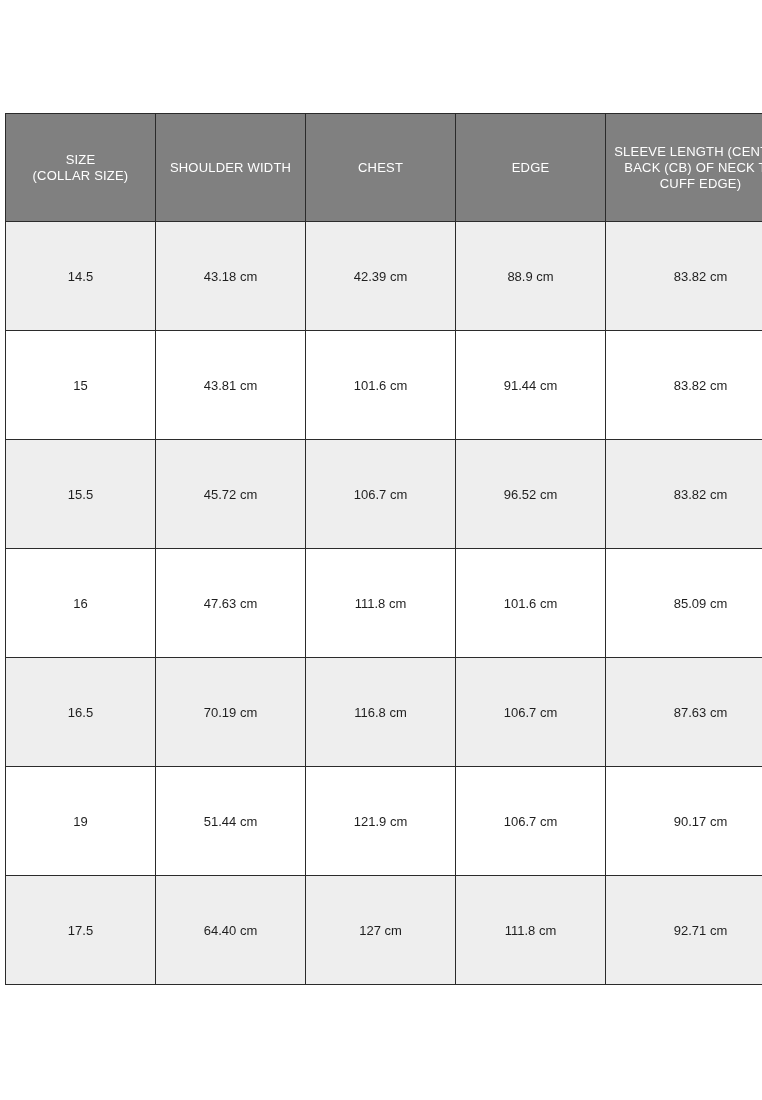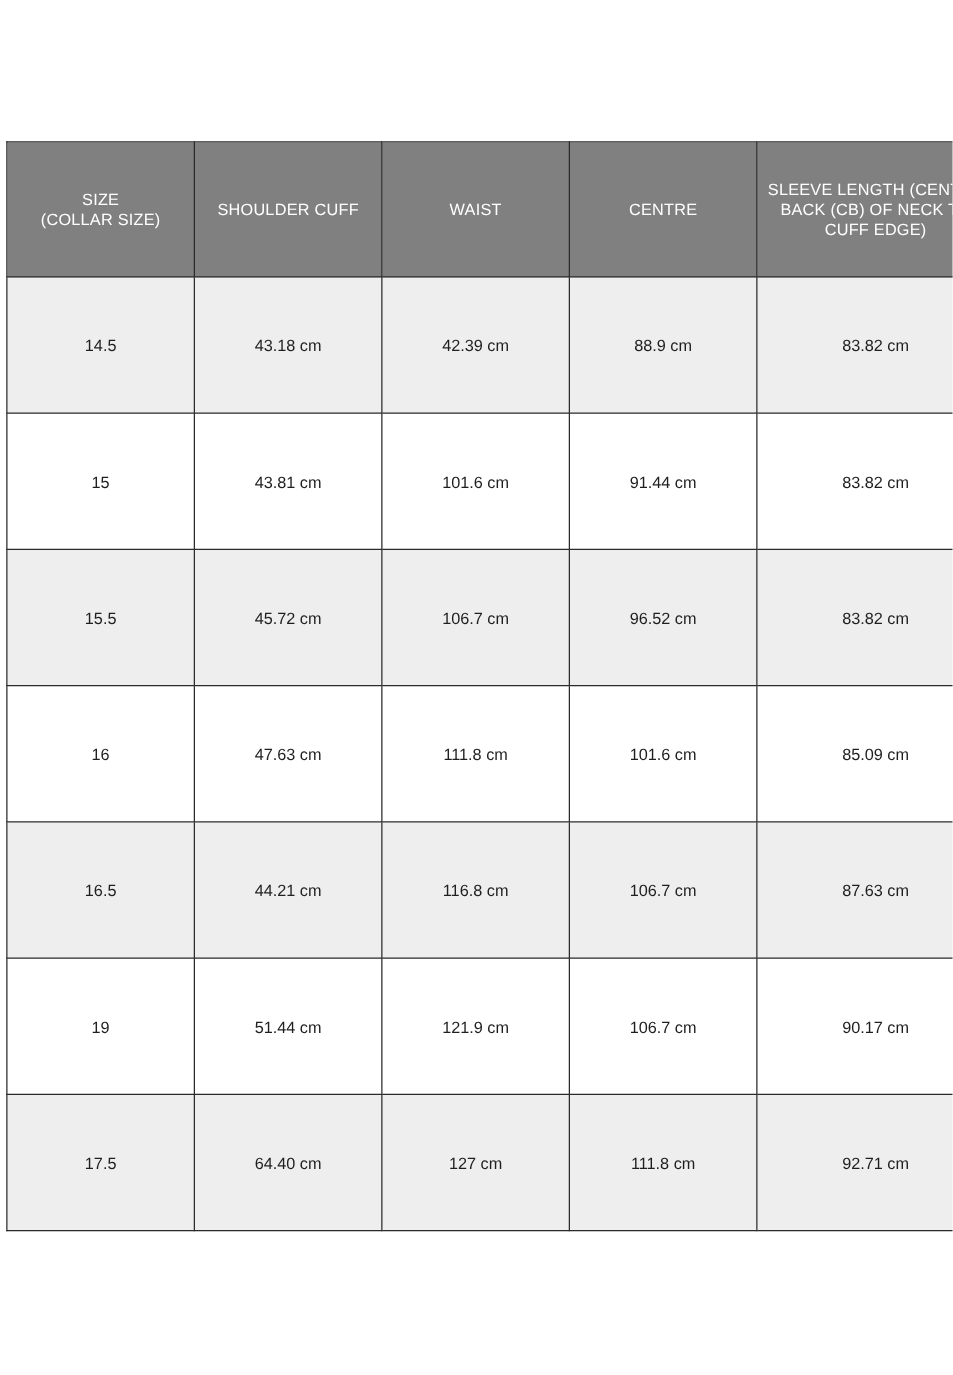--- a/index.html
+++ b/index.html
@@ -76,23 +76,23 @@
       <col class="c0">
         <col class="c1">
         <col class="c2">
         <col class="c3">
         <col class="c4">
     </colgroup>
     <thead>
       <tr>
         <th>SIZE
 (COLLAR SIZE)</th>
-        <th>SHOULDER CUFF</th>
-        <th>WAIST</th>
-        <th>CENTRE</th>
+        <th>SHOULDER WIDTH</th>
+        <th>CHEST</th>
+        <th>EDGE</th>
         <th>SLEEVE LENGTH (CENTRE BACK (CB) OF NECK TO CUFF EDGE)</th>
       </tr>
     </thead>
     <tbody>
       <tr class="alt">
         <td>14.5</td>
         <td>43.18 cm</td>
         <td>42.39 cm</td>
         <td>88.9 cm</td>
         <td>83.82 cm</td>
@@ -113,21 +113,21 @@
       </tr>
       <tr>
         <td>16</td>
         <td>47.63 cm</td>
         <td>111.8 cm</td>
         <td>101.6 cm</td>
         <td>85.09 cm</td>
       </tr>
       <tr class="alt">
         <td>16.5</td>
-        <td>44.21 cm</td>
+        <td>70.19 cm</td>
         <td>116.8 cm</td>
         <td>106.7 cm</td>
         <td>87.63 cm</td>
       </tr>
       <tr>
         <td>19</td>
         <td>51.44 cm</td>
         <td>121.9 cm</td>
         <td>106.7 cm</td>
         <td>90.17 cm</td>

